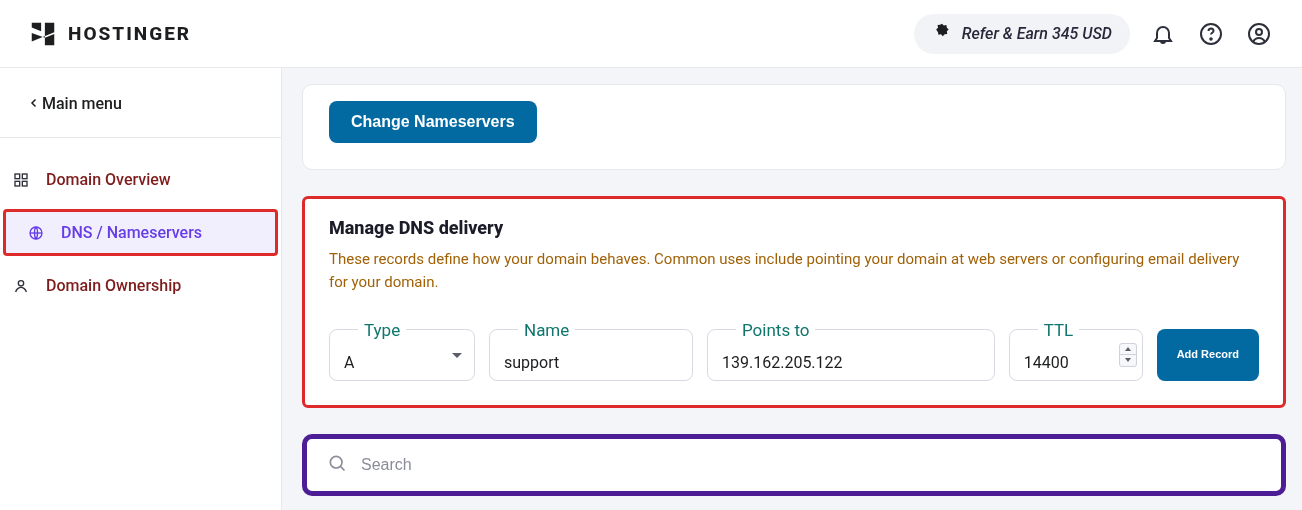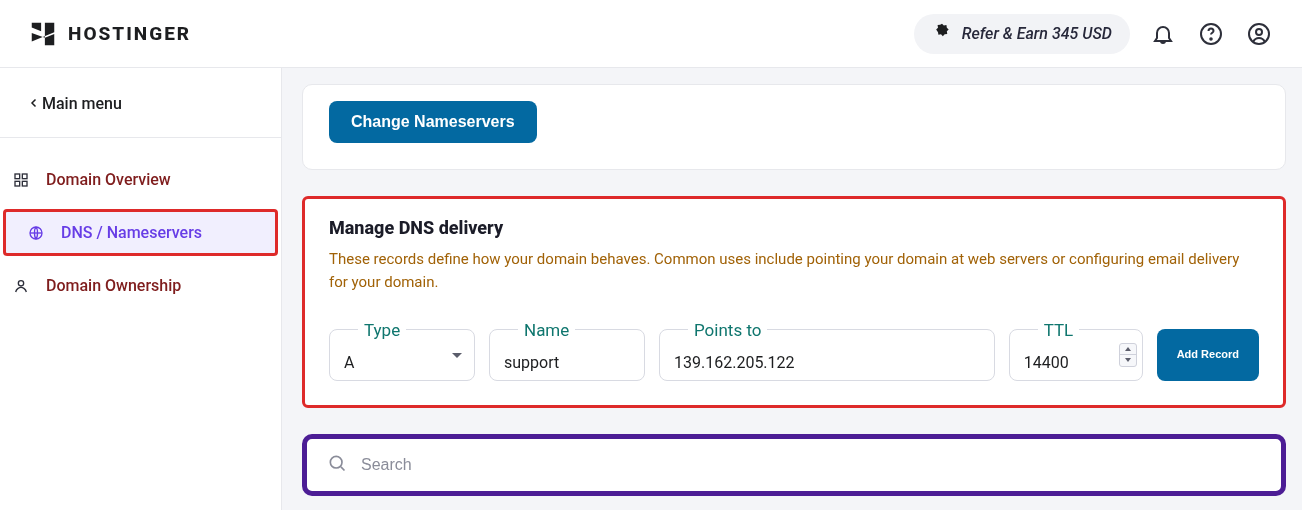--- a/index.html
+++ b/index.html
@@ -66,21 +66,21 @@
 
   .card.dns-card {
     border:3px solid #de2a2a; border-radius:6px; padding:18px 24px 24px 24px;
   }
   .section-title { font-size:18px; font-weight:800; color:#1b1c28; margin-bottom:10px; }
   .section-desc { font-size:15px; color:#a16207; line-height:1.55; margin-bottom:34px; }
 
   .form-row { display:flex; gap:14px; align-items:stretch; }
   .fld-wrap { position:relative; flex:0 0 auto; }
   .fld-type   { width:146px; }
-  .fld-name   { width:156px; }
+  .fld-name   { width:204px; }
   .fld-points { flex:1; }
   .fld-ttl    { width:134px; }
   .fld {
     width:100%; height:52px; border:1px solid #d8dae2; border-radius:8px;
     padding: 20px 14px 4px 14px; font-size:16px; color:#1d1e20; background:#fff;
     font-family:inherit;
   }
   .float-label {
     position:absolute; top:-9px; left:10px; background:#fff; padding:0 6px;
     font-size:17px; color:#0f766e;margin-left:19px;

